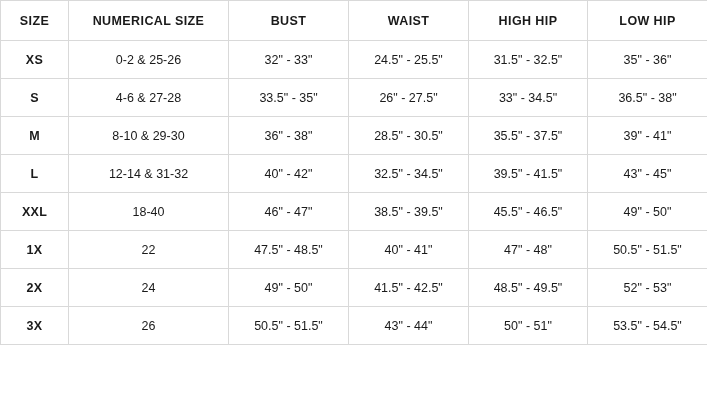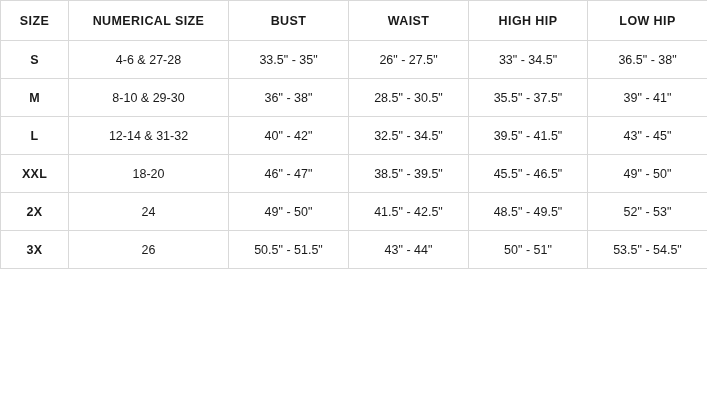--- a/index.html
+++ b/index.html
@@ -60,20 +60,28 @@
       <th class="col-0">SIZE</th>
       <th class="col-1">NUMERICAL SIZE</th>
       <th class="col-2">BUST</th>
       <th class="col-3">WAIST</th>
       <th class="col-4">HIGH HIP</th>
       <th class="col-5">LOW HIP</th>
     </tr>
   </thead>
   <tbody>
     <tr>
+      <td class="col-0 col-size">XS</td>
+      <td class="col-1">0-2 &amp; 25-26</td>
+      <td class="col-2">32" - 33"</td>
+      <td class="col-3">24.5" - 25.5"</td>
+      <td class="col-4">31.5" - 32.5"</td>
+      <td class="col-5">35" - 36"</td>
+    </tr>
+    <tr>
       <td class="col-0 col-size">S</td>
       <td class="col-1">4-6 &amp; 27-28</td>
       <td class="col-2">33.5" - 35"</td>
       <td class="col-3">26" - 27.5"</td>
       <td class="col-4">33" - 34.5"</td>
       <td class="col-5">36.5" - 38"</td>
     </tr>
     <tr>
       <td class="col-0 col-size">M</td>
       <td class="col-1">8-10 &amp; 29-30</td>
@@ -85,25 +93,33 @@
     <tr>
       <td class="col-0 col-size">L</td>
       <td class="col-1">12-14 &amp; 31-32</td>
       <td class="col-2">40" - 42"</td>
       <td class="col-3">32.5" - 34.5"</td>
       <td class="col-4">39.5" - 41.5"</td>
       <td class="col-5">43" - 45"</td>
     </tr>
     <tr>
       <td class="col-0 col-size">XXL</td>
-      <td class="col-1">18-20</td>
+      <td class="col-1">18-40</td>
       <td class="col-2">46" - 47"</td>
       <td class="col-3">38.5" - 39.5"</td>
       <td class="col-4">45.5" - 46.5"</td>
       <td class="col-5">49" - 50"</td>
+    </tr>
+    <tr>
+      <td class="col-0 col-size">1X</td>
+      <td class="col-1">22</td>
+      <td class="col-2">47.5" - 48.5"</td>
+      <td class="col-3">40" - 41"</td>
+      <td class="col-4">47" - 48"</td>
+      <td class="col-5">50.5" - 51.5"</td>
     </tr>
     <tr>
       <td class="col-0 col-size">2X</td>
       <td class="col-1">24</td>
       <td class="col-2">49" - 50"</td>
       <td class="col-3">41.5" - 42.5"</td>
       <td class="col-4">48.5" - 49.5"</td>
       <td class="col-5">52" - 53"</td>
     </tr>
     <tr>

